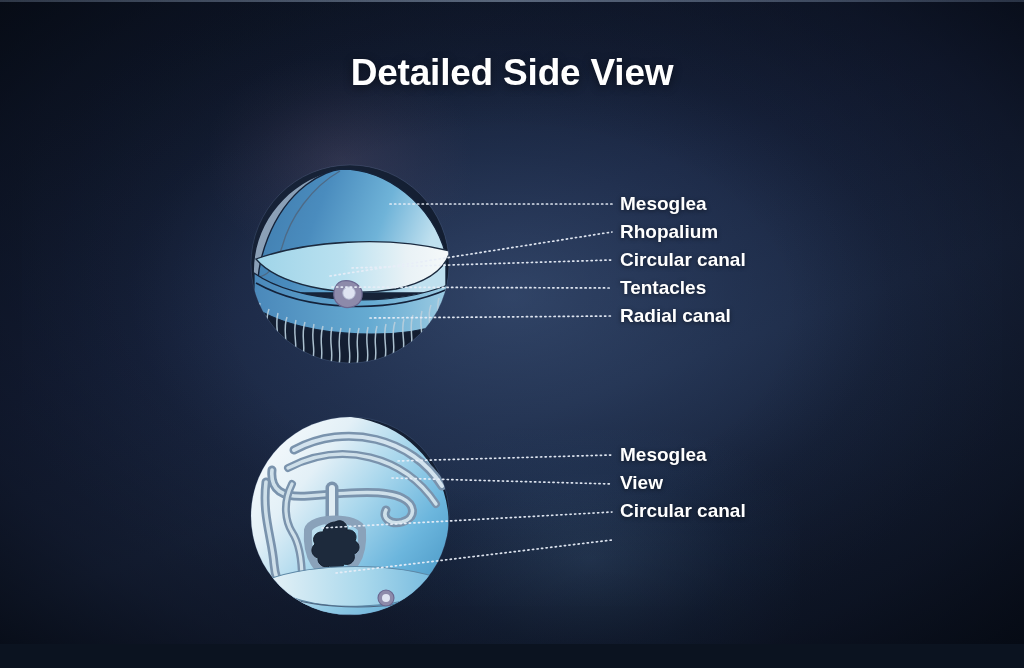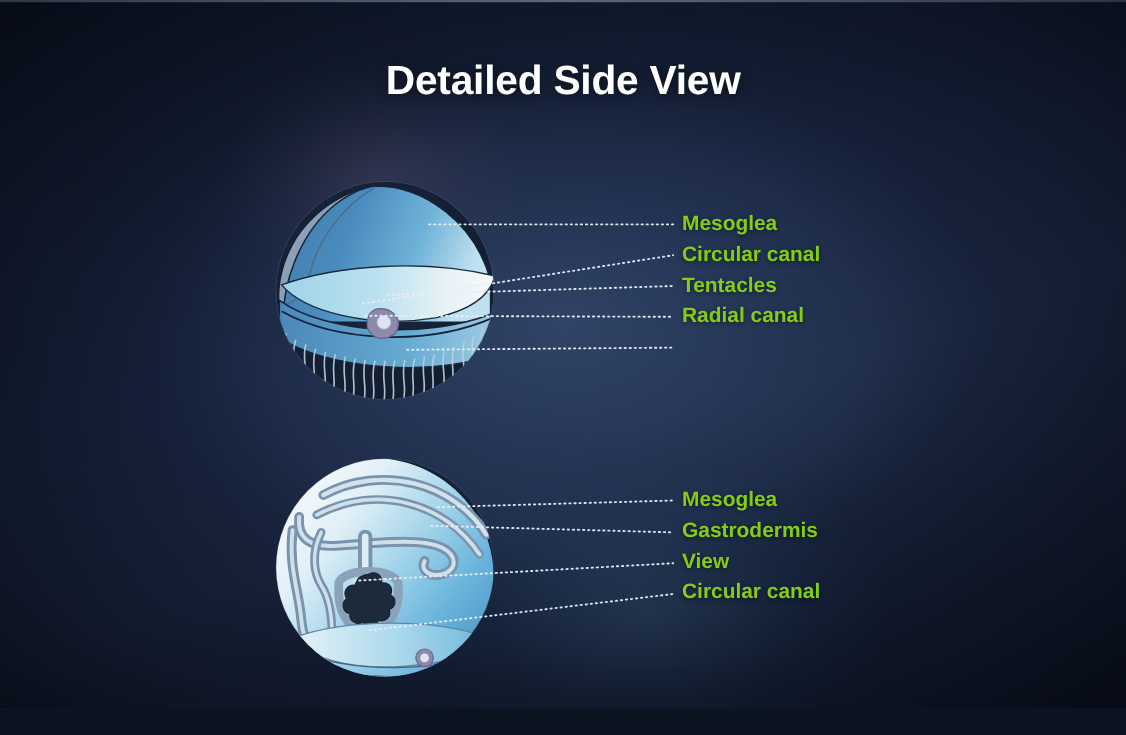--- a/index.html
+++ b/index.html
@@ -47,21 +47,21 @@
   .fig{position:absolute;}
   #fig-top{left:236px;top:163px;width:232px;height:206px;}
   #fig-bottom{left:236px;top:412px;width:232px;height:220px;}
   .fig svg{display:block;overflow:visible;}
   
   .label-group{position:absolute;}
   #labels-top{left:620px;top:190px;}
   #labels-bottom{left:620px;top:441px;}
   .label-row{
     height:28px;line-height:28px;
-    color:#84cc16;font-size:19px;font-weight:bold;white-space:nowrap;
+    color:#ffffff;font-size:19px;font-weight:bold;white-space:nowrap;
     text-shadow:0 1px 4px rgba(0,0,0,0.5);
   }
   
   #leaders{position:absolute;left:0;top:0;width:1024px;height:668px;pointer-events:none;}
 </style>
 </head>
 <body>
 
 <div class="stage">
 
@@ -258,25 +258,25 @@
 
       <path d="M398 461 L612 455"></path>
       <path d="M392 478 L612 484"></path>
       <path d="M322 528 L612 512"></path>
       <path d="M336 573 L612 540"></path>
     </g>
   </svg>
 
   <div class="label-group" id="labels-top">
     <div class="label-row">Mesoglea</div>
+    <div class="label-row">Rhopalium</div>
     <div class="label-row">Circular canal</div>
     <div class="label-row">Tentacles</div>
     <div class="label-row">Radial canal</div>
   </div>
 
   <div class="label-group" id="labels-bottom">
     <div class="label-row">Mesoglea</div>
-    <div class="label-row">Gastrodermis</div>
     <div class="label-row">View</div>
     <div class="label-row">Circular canal</div>
   </div>
 
 </div>
 
 </body></html>

